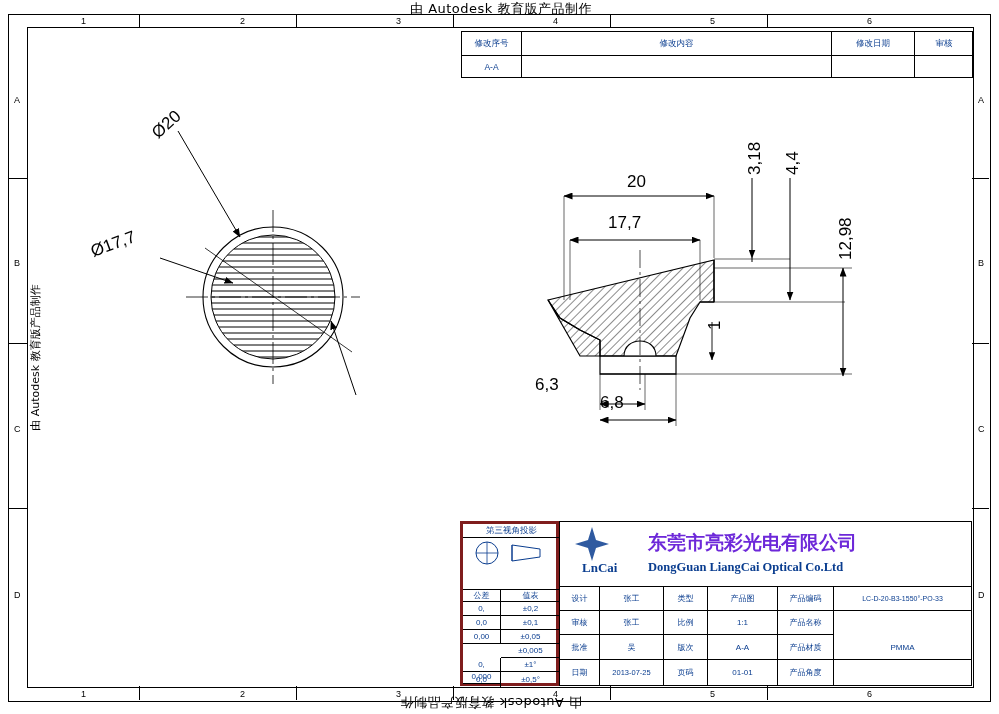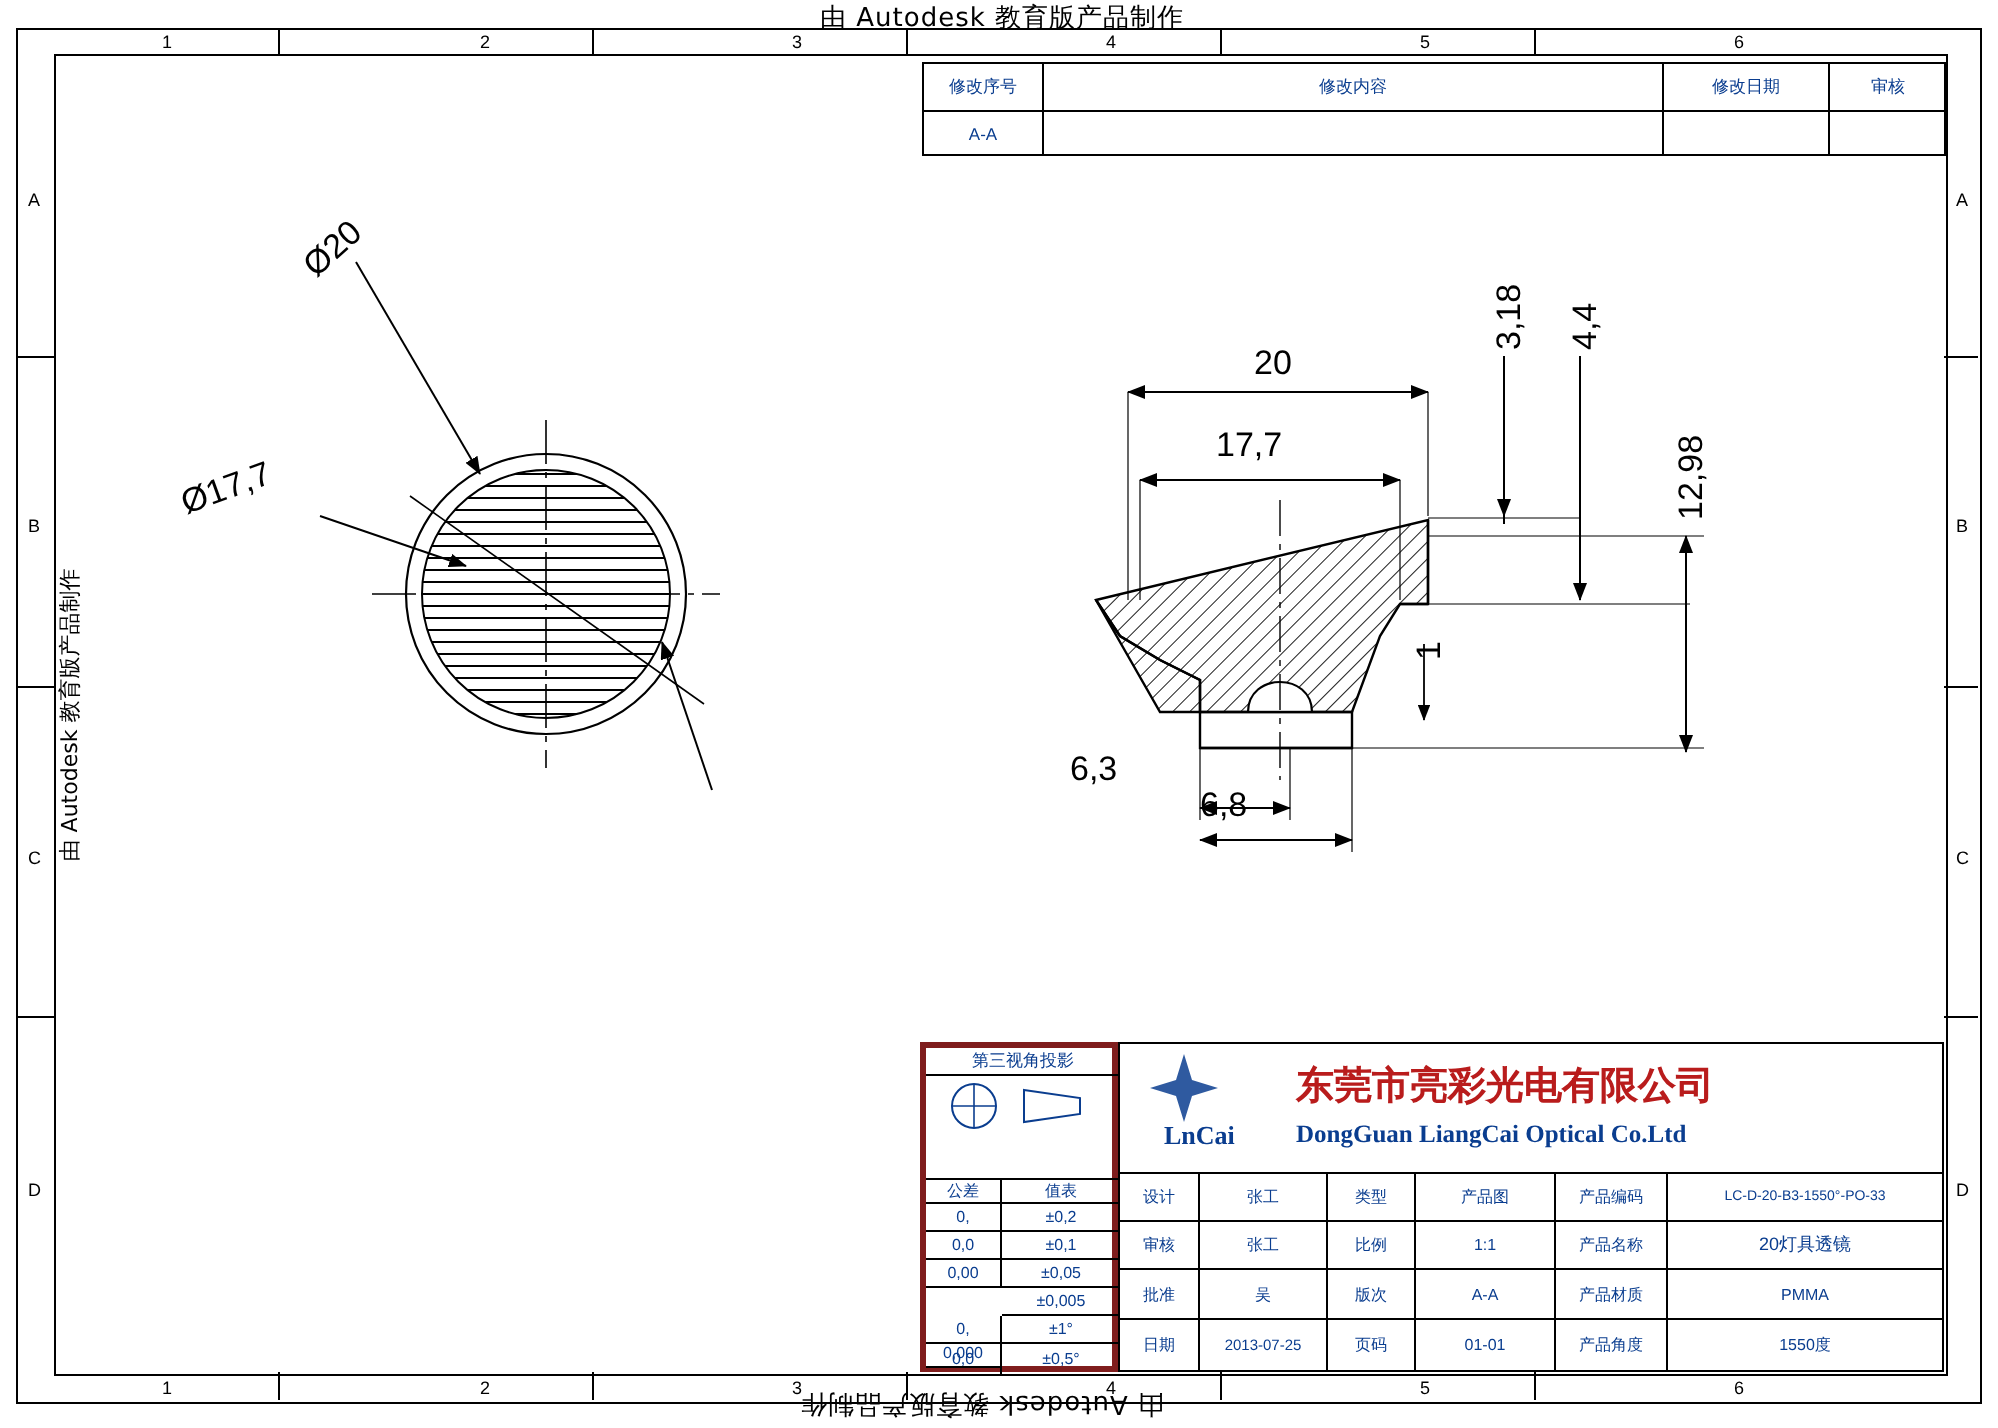--- a/index.html
+++ b/index.html
@@ -27,21 +27,21 @@
   .rev{position:absolute;border:1px solid #000;box-sizing:border-box;}
   .rev .cell{position:absolute;box-sizing:border-box;border-right:1px solid #000;display:flex;align-items:center;justify-content:center;font-size:8.5px;color:#0a3d8f;}
   .rev .row2{border-top:1px solid #000;}
 
   
   .tb{position:absolute;border:1px solid #000;box-sizing:border-box;}
   .tbcell{position:absolute;box-sizing:border-box;display:flex;align-items:center;justify-content:center;font-size:8px;color:#0a3d8f;}
   .bdr-r{border-right:1px solid #000;}
   .bdr-b{border-bottom:1px solid #000;}
 
-  .company-cn{font-size:19px;font-weight:bold;color:#b91c1c;font-family:"DejaVu Sans","Liberation Sans",sans-serif;}
+  .company-cn{font-size:19px;font-weight:bold;color:#6d28d9;font-family:"DejaVu Sans","Liberation Sans",sans-serif;}
   .company-en{font-size:12.5px;font-weight:bold;color:#0a3d8f;font-family:"Liberation Serif",serif;}
   .logo-txt{font-size:13px;font-weight:bold;color:#0a3d8f;font-family:"Liberation Serif",serif;}
 
   .dim{font-size:17px;font-family:"Liberation Sans",sans-serif;}
 
   svg{position:absolute;left:0;top:0;overflow:visible;}
 </style>
 </head>
 <body>
 
@@ -237,30 +237,28 @@
     <div class="tbcell bdr-r bdr-b" style="left:104px;top:64px;width:44px;height:25px;text-align:center;">类型</div>
     <div class="tbcell bdr-r bdr-b" style="left:148px;top:64px;width:70px;height:25px;">产品图</div>
     <div class="tbcell bdr-r bdr-b" style="left:218px;top:64px;width:56px;height:25px;">产品编码</div>
     <div class="tbcell bdr-b" style="left:274px;top:64px;width:137px;height:25px;font-size:7px;">LC-D-20-B3-1550°-PO-33</div>
 
     <div class="tbcell bdr-r bdr-b" style="left:0;top:89px;width:40px;height:24px;">审核</div>
     <div class="tbcell bdr-r bdr-b" style="left:40px;top:89px;width:64px;height:24px;">张工</div>
     <div class="tbcell bdr-r bdr-b" style="left:104px;top:89px;width:44px;height:24px;">比例</div>
     <div class="tbcell bdr-r bdr-b" style="left:148px;top:89px;width:70px;height:24px;">1:1</div>
     <div class="tbcell bdr-r bdr-b" style="left:218px;top:89px;width:56px;height:24px;">产品名称</div>
-    <div class="tbcell bdr-b" style="left:274px;top:89px;width:137px;height:24px;font-size:9px;">20灯具透镜</div>
 
     <div class="tbcell bdr-r bdr-b" style="left:0;top:113px;width:40px;height:25px;">批准</div>
     <div class="tbcell bdr-r bdr-b" style="left:40px;top:113px;width:64px;height:25px;">吴</div>
     <div class="tbcell bdr-r bdr-b" style="left:104px;top:113px;width:44px;height:25px;">版次</div>
     <div class="tbcell bdr-r bdr-b" style="left:148px;top:113px;width:70px;height:25px;">A-A</div>
     <div class="tbcell bdr-r bdr-b" style="left:218px;top:113px;width:56px;height:25px;">产品材质</div>
     <div class="tbcell bdr-b" style="left:274px;top:113px;width:137px;height:25px;">PMMA</div>
 
     <div class="tbcell bdr-r" style="left:0;top:138px;width:40px;height:25px;">日期</div>
     <div class="tbcell bdr-r" style="left:40px;top:138px;width:64px;height:25px;font-size:7.5px;">2013-07-25</div>
     <div class="tbcell bdr-r" style="left:104px;top:138px;width:44px;height:25px;">页码</div>
     <div class="tbcell bdr-r" style="left:148px;top:138px;width:70px;height:25px;">01-01</div>
     <div class="tbcell bdr-r" style="left:218px;top:138px;width:56px;height:25px;">产品角度</div>
-    <div class="tbcell" style="left:274px;top:138px;width:137px;height:25px;">1550度</div>
   </div>
 
 </div>
 
 </body></html>

